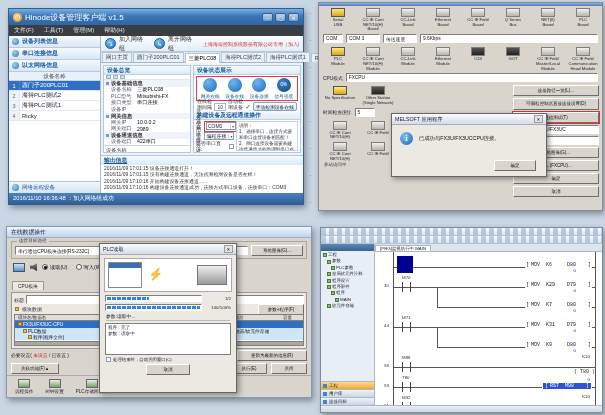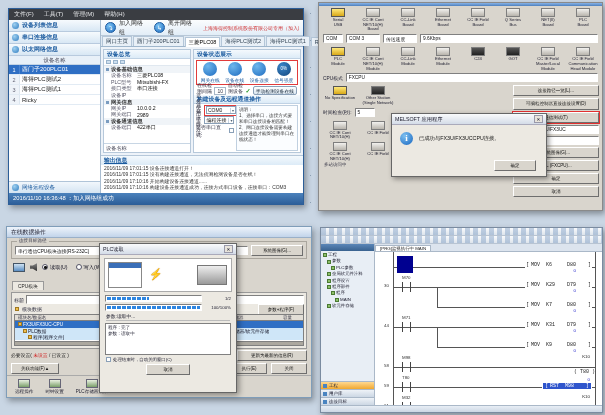--- a/index.html
+++ b/index.html
@@ -186,20 +186,29 @@
   .coil .itxt{justify-content:flex-end;background:#fff;display:inline-flex;}
   .coil .ival{padding-right:5px;}
   .lout.rston{top:9px;}
   .rston .itxt{background:#2f55cc;color:#fff;padding:0 2px;}
   .gx-status{height:7px;flex:none;border-top:1px solid #aab8c8;background:linear-gradient(#e8eef5,#ccd7e4);}
 </style>
 </head>
 <body>
 
 <div class="win client">
+  <div class="c-title">
+    <span class="appico">◷</span>
+    <span>Hinode设备管理客户端 v1.5</span>
+    <span class="wbtns">
+      <span class="wbx">─</span>
+      <span class="wbx">▢</span>
+      <span class="wbx">✕</span>
+    </span>
+  </div>
   <div class="c-menu">
       <span>文件(F)</span>
       <span>工具(T)</span>
       <span>管理(M)</span>
       <span>帮助(H)</span>
     </div>
   <div class="c-body">
     <div class="c-side">
       <div>
           <div class="panel-h">

